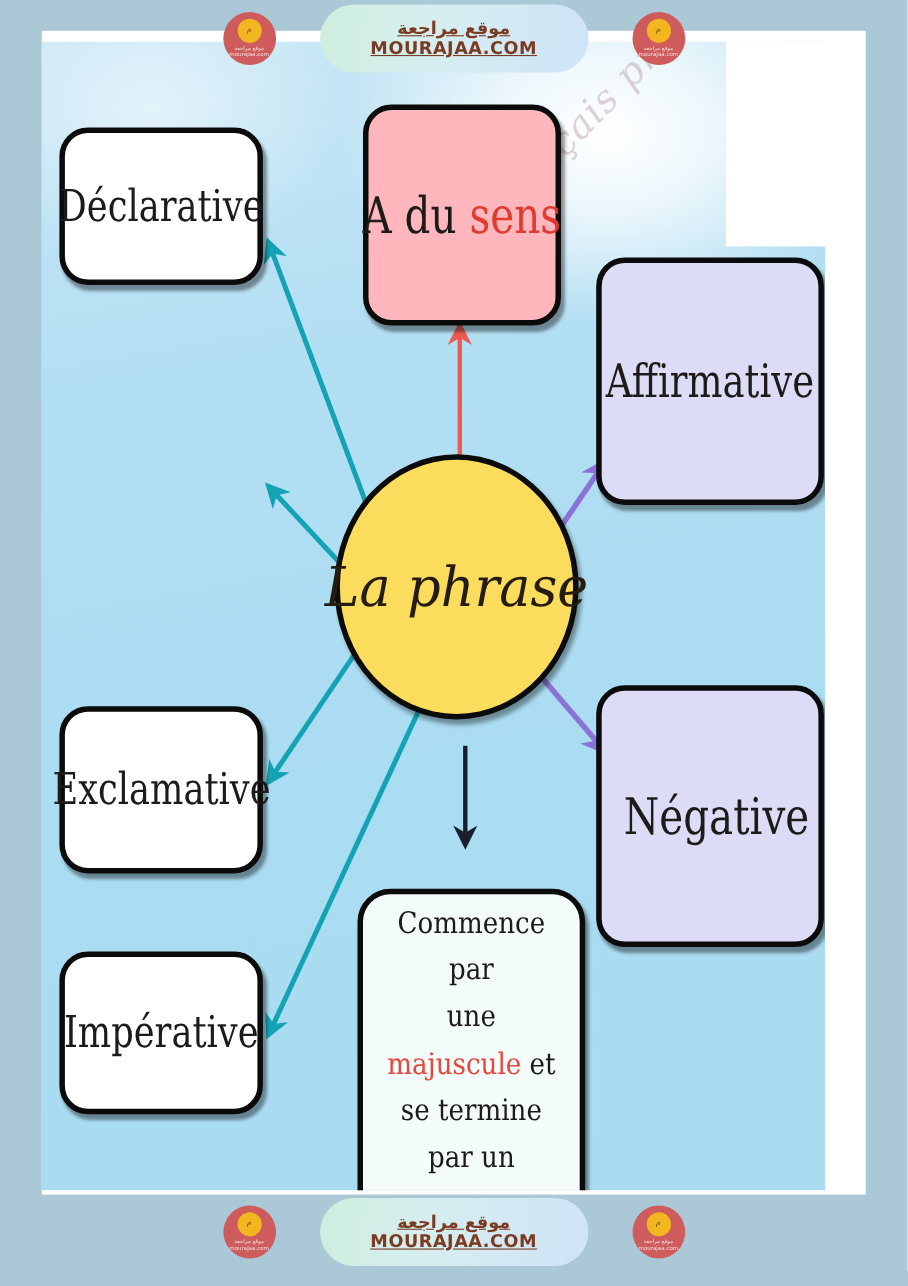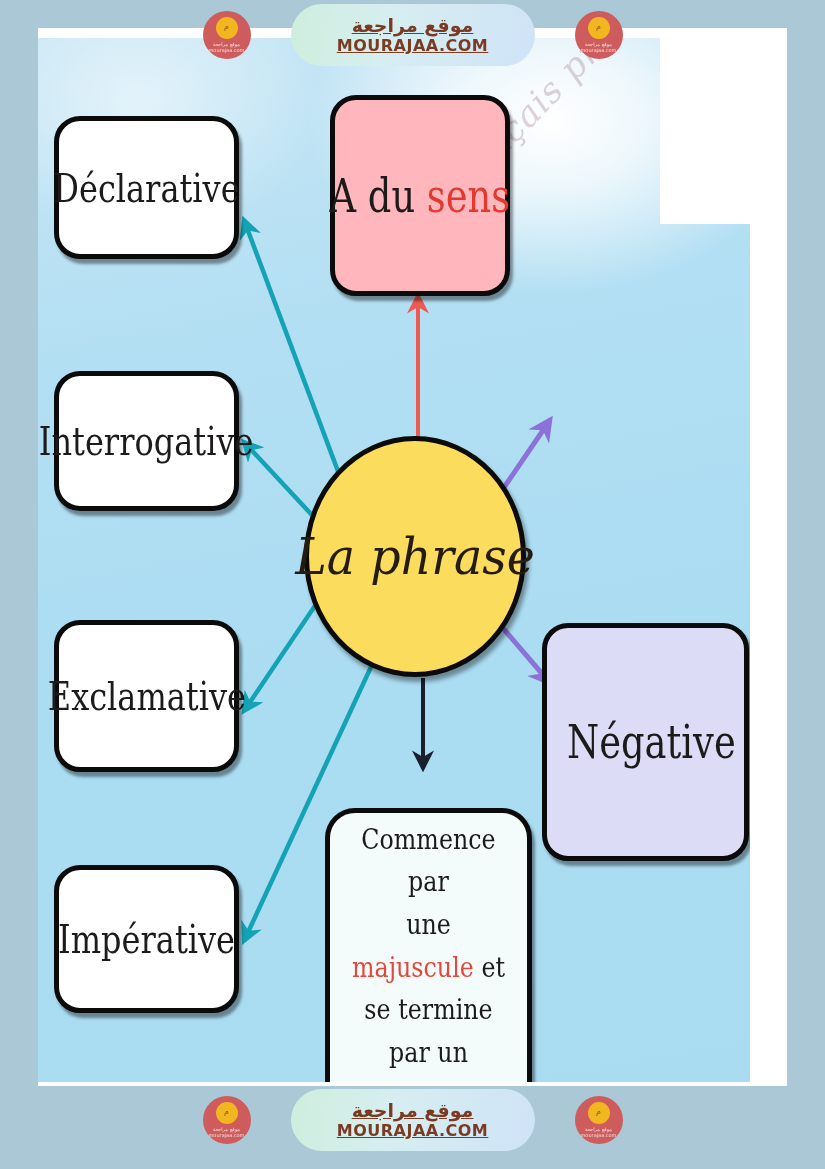--- a/index.html
+++ b/index.html
@@ -83,21 +83,21 @@
   }
 
   .node.white{ background:#ffffff; }
   .node.lav  { background:#dcdcf7; }
   .node.pink { background:#ffb7bd; }
   .node.note { background:#f4fbfb; border-radius:30px;margin-top:40px; }
 
   
   #n-declarative { left:16px;  top:78px;  width:185px; height:143px; }
   #n-interrogative{left:16px;  top:333px; width:185px; height:140px; }
-  #n-exclamative { left:16px;  top:582px; width:185px; height:152px; }
+  #n-exclamative { left:16px;  top:604px; width:185px; height:152px; }
   #n-imperative  { left:16px;  top:827px; width:185px; height:148px; }
   .node.white .lbl{ font-size:40px; }
 
   
   #n-sens{ left:292px; top:57px; width:180px; height:201px; }
   #n-sens .lbl{ font-size:46px; }
   #n-sens .red{ color:#e03b2e; }
 
   
   #n-affirmative{ left:504px; top:196px; width:207px; height:225px; }
@@ -112,21 +112,21 @@
     line-height:1.58;
     white-space:normal;
     transform:scaleX(0.88);
     padding:0 8px;
   }
   #n-note .red{ color:#e2483c; }
 
   
   #n-circle{
     position:absolute;
-    left:266px; top:398px;
+    left:266px; top:375px;
     width:222px; height:241px;
     background:#fcdc5c;
     border:5px solid #0b0b0b;
     border-radius:50%;
     display:flex; align-items:center; justify-content:center;
     box-shadow:3px 5px 4px rgba(0,0,0,0.38);
     box-sizing:border-box;
   }
   #n-circle .lbl{
     font-family:"DejaVu Serif", serif;
@@ -154,21 +154,21 @@
     position:relative;
     width:244px; height:62px;
     border-radius:34px;
     background:linear-gradient(100deg,#cfeedd 0%,#d6eef0 40%,#cfe3f7 100%);
     display:flex; flex-direction:column;
     align-items:center; justify-content:center;
     line-height:1.12;
   }
   .wm-ar{
     font-family:"DejaVu Sans", sans-serif;
-    font-size:19px; font-weight:bold;
+    font-size:16px; font-weight:bold;
     color:#7b3b22;
     text-decoration:underline;
     direction:rtl;
   }
   .wm-en{
     font-family:"DejaVu Sans", sans-serif;
     font-size:16px; font-weight:bold;
     color:#7b3b22;
     text-decoration:underline;
     letter-spacing:0.5px;
@@ -236,36 +236,36 @@
 
     <line x1="380" y1="420" x2="380" y2="258" stroke="#ec5a52" stroke-width="4" marker-end="url(#mk-red)"></line>
 
     <line x1="385" y1="640" x2="385" y2="730" stroke="#1a1f2e" stroke-width="4" marker-end="url(#mk-dark)"></line>
   </svg>
 
   <div class="node white" id="n-declarative">
     <span class="lbl">Déclarative</span>
   </div>
 
-  <div class="node white" id="n-interrogative">
-    <span class="lbl">Interrogative</span>
-  </div>
 
   <div class="node white" id="n-exclamative">
     <span class="lbl">Exclamative</span>
   </div>
 
   <div class="node pink" id="n-sens">
     <span class="lbl"><span>A du </span><span class="red">sens</span></span>
   </div>
 
   <div class="node white" id="n-imperative">
     <span class="lbl">Impérative</span>
   </div>
 
+  <div class="node lav" id="n-affirmative">
+    <span class="lbl">Affirmative</span>
+  </div>
 
   <div class="node lav" id="n-negative">
     <span class="lbl">Négative</span>
   </div>
 
   <div class="node note" id="n-note">
     <span class="lbl">
       <span>Commence par</span><br>
       <span>une </span><span class="red">majuscule</span><span> et</span><br>
       <span>se termine par un</span><br>

